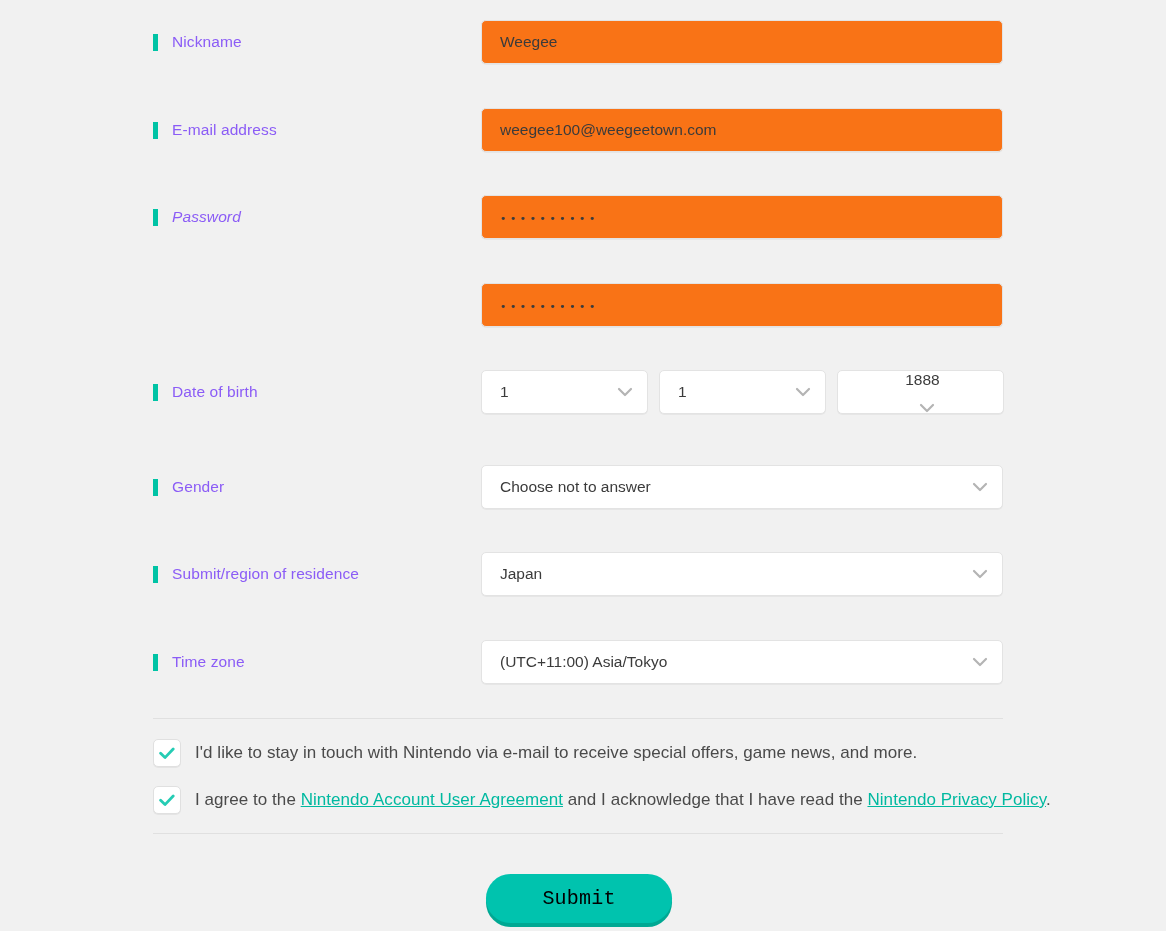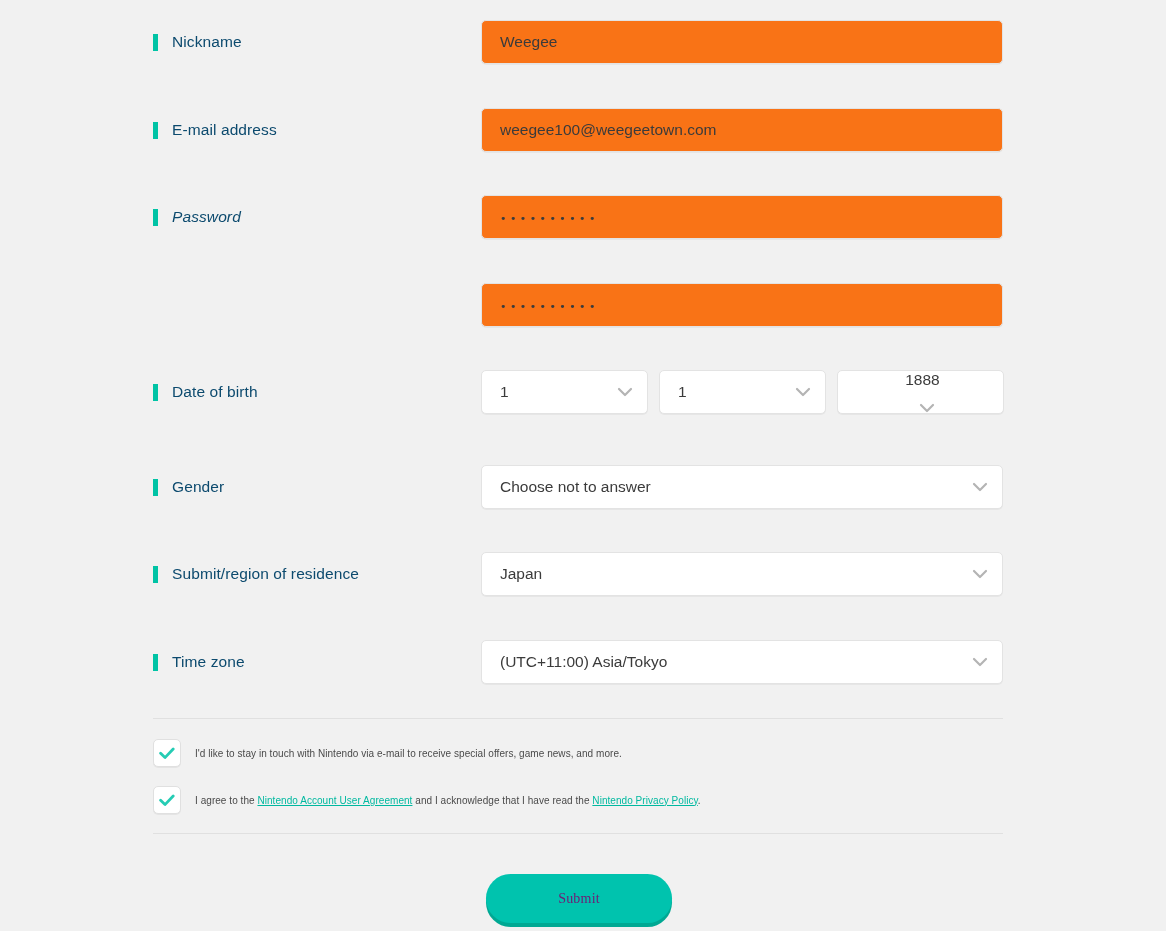--- a/index.html
+++ b/index.html
@@ -38,21 +38,21 @@
   }
   .req-mark {
     width: 5px;
     height: 17px;
     background: #00c3a5;
     margin-right: 14px;
     flex: none;
   }
   .label-text {
     font-size: 15.5px;
-    color: #0c4a6e;
+    color: #8b5cf6;
     letter-spacing: 0.1px;
     white-space: nowrap;
   }
 
   .control-cell {
     position: absolute;
     left: 481px;
     top: 0;
     height: 44px;
   }
@@ -147,21 +147,21 @@
     border-radius: 5px;
     box-shadow: 0 1px 0 rgba(0,0,0,0.05);
     flex: none;
     display: flex;
     align-items: center;
     justify-content: center;
     margin-right: 14px;
   }
   .checkbox svg { display: block; }
   .check-text {
-    font-size: 10px;
+    font-size: 17px;
     color: #4a4a4a;
     white-space: nowrap;
     letter-spacing: 0.05px;
   }
   .check-text a {
     color: #00b9a0;
     text-decoration: underline;
   }
 
   
@@ -173,23 +173,23 @@
     display: flex;
     justify-content: center;
   }
   .submit-btn {
     width: 186px;
     height: 49px;
     border: none;
     border-radius: 26px;
     background: #00c3ae;
     box-shadow: 0 4px 0 #00a893;
-    color: #701a75;
-    font-family: Liberation Serif, serif;
-    font-size: 14px;
+    color: #000000;
+    font-family: Liberation Mono, monospace;
+    font-size: 20px;
     letter-spacing: 0.2px;
     cursor: pointer;
     padding: 0;
     position: relative;
     left: -4px;
   }
 </style>
 </head>
 <body>
 

